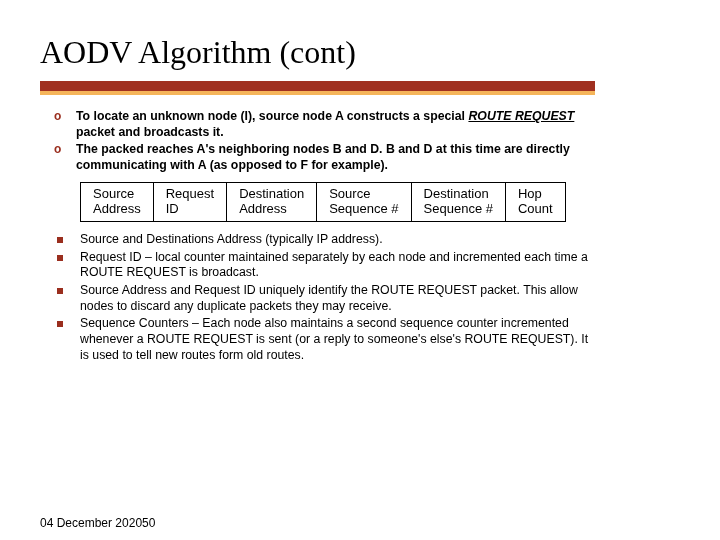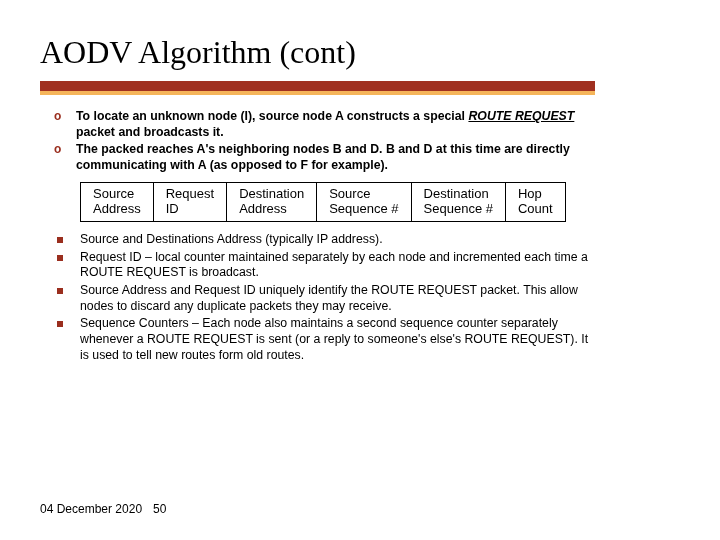--- a/index.html
+++ b/index.html
@@ -12,21 +12,21 @@
   .content { font-size: 12.3px; line-height: 1.28; }
   ul.outer { list-style: none; padding-left: 14px; }
   ul.outer > li { position: relative; padding-left: 22px; margin-bottom: 2px; font-weight: bold; }
   ul.outer > li::before { content: "o"; position: absolute; left: 0; top: 0; font-size: 12px; color: #9a2e1e; font-weight: 700; }
   ul.inner { list-style: none; padding-left: 14px; margin-top: 4px; }
   ul.inner > li { position: relative; padding-left: 26px; margin-bottom: 2px; }
   ul.inner > li::before { content: ""; position: absolute; left: 3px; top: 5px; width: 6px; height: 6px; background: #9a2e1e; }
   .routereq { font-style: italic; text-decoration: underline; }
   .pkt-table { border-collapse: collapse; margin: 8px 0 10px 40px; }
   .pkt-table td { border: 1.3px solid #000; padding: 4px 12px; font-size: 13px; text-align: left; line-height: 1.15; margin-top: 36px; }
-  .footer { position: absolute; bottom: 24px; left: 40px; right: 40px; font-size: 12px; display: flex; gap: 11px; }
+  .footer { position: absolute; bottom: 10px; left: 40px; right: 40px; font-size: 12px; display: flex; }
   .footer .fdate { flex: 0 0 auto; }
   .footer .fauthor { flex: 1 1 auto; text-align: center; margin-left: -40px; }
   .footer .fpage { flex: 0 0 auto; }
 </style>
 </head>
 <body>
 
 <div class="slide">
 
   <div class="title">AODV Algorithm (cont)</div>
@@ -56,21 +56,21 @@
         <td><span>Destination</span><br><span>Sequence #</span></td>
         <td><span>Hop</span><br><span>Count</span></td>
       </tr>
     </tbody>
       </table>
 
     <ul class="inner">
       <li>Source and Destinations Address (typically IP address).</li>
       <li>Request ID – local counter maintained separately by each node and incremented each time a ROUTE REQUEST is broadcast.</li>
       <li>Source Address and Request ID uniquely identify the ROUTE REQUEST packet. This allow nodes to discard any duplicate packets they may receive.</li>
-      <li>Sequence Counters – Each node also maintains a second sequence counter separately whenever a ROUTE REQUEST is sent (or a reply to someone's else's ROUTE REQUEST). It is used to tell new routes form old routes.</li>
+      <li>Sequence Counters – Each node also maintains a second sequence counter incremented whenever a ROUTE REQUEST is sent (or a reply to someone's else's ROUTE REQUEST). It is used to tell new routes form old routes.</li>
     </ul>
   </div>
 
   <div class="footer">
     <span class="fdate">04 December 2020</span>
     <span class="fpage">50</span>
   </div>
 
 </div>
 

